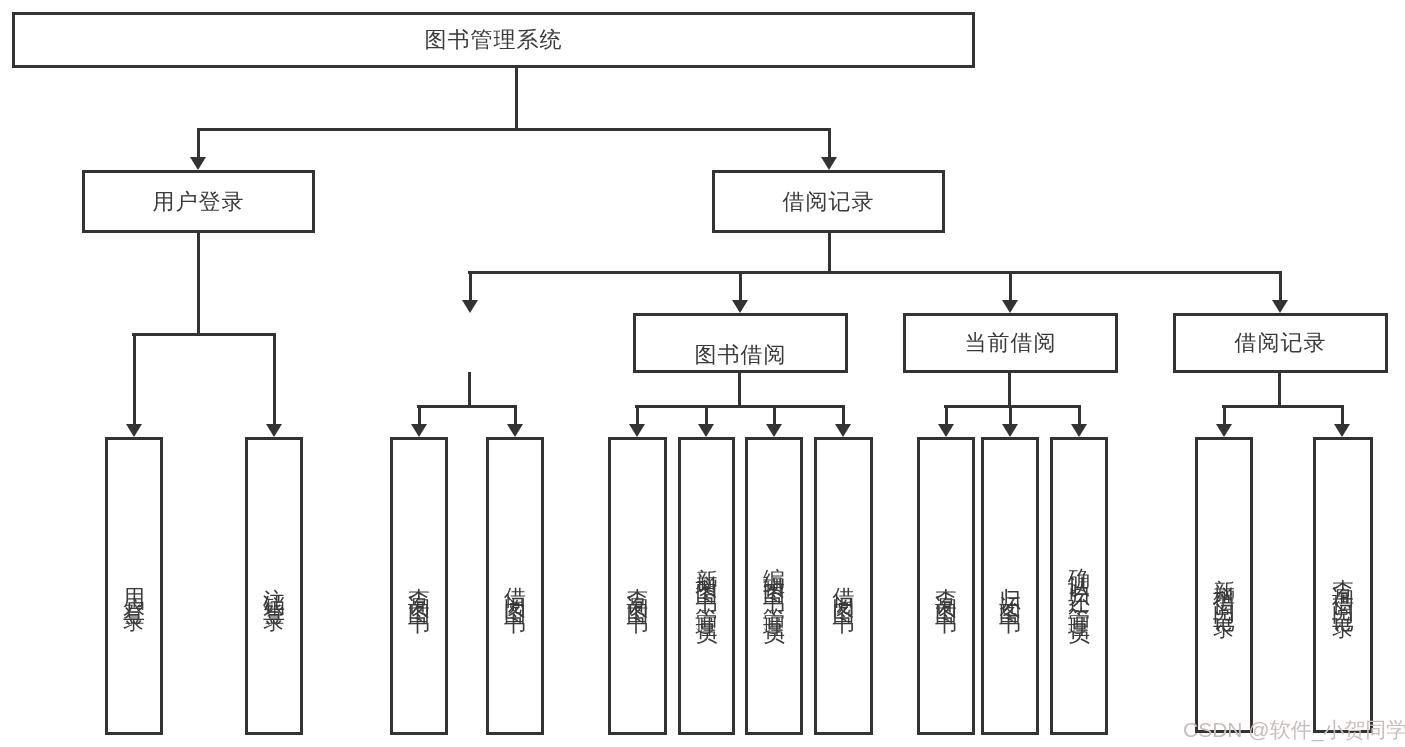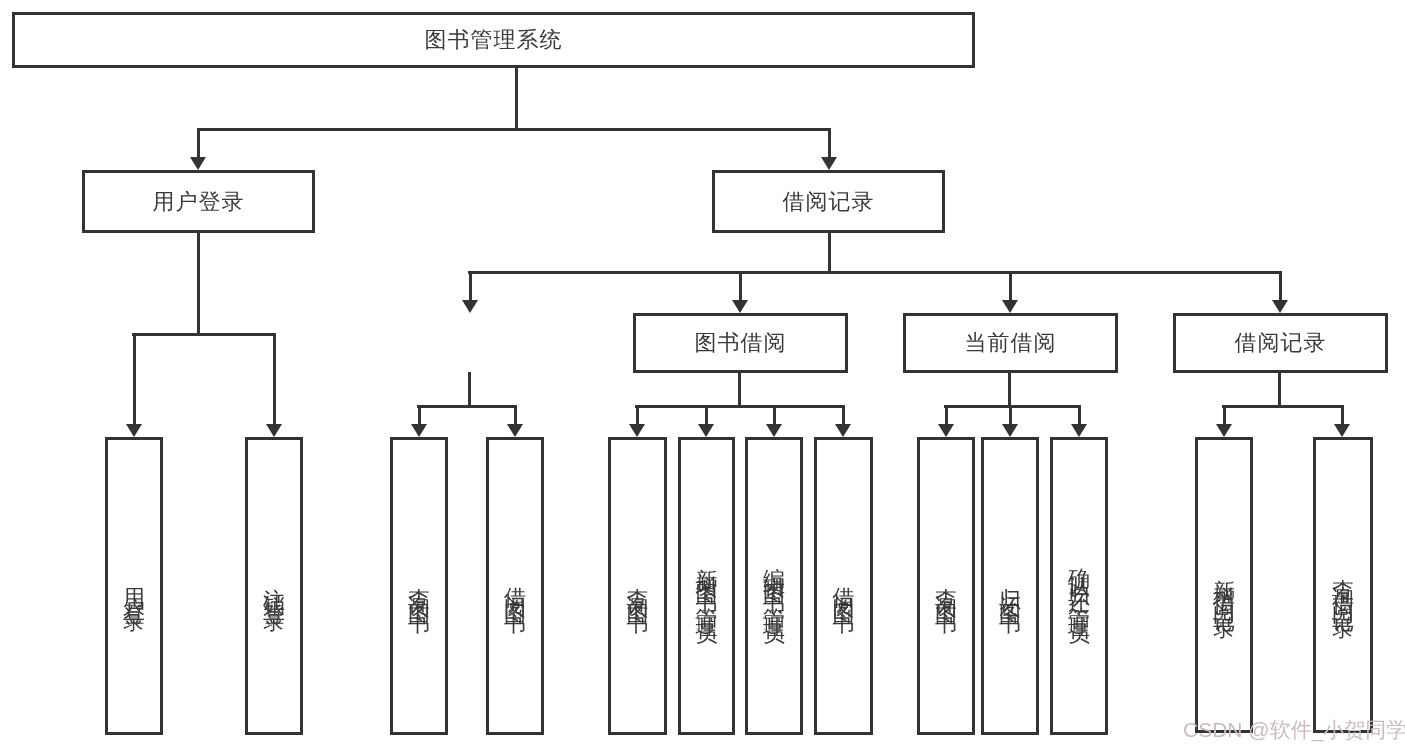--- a/index.html
+++ b/index.html
@@ -61,21 +61,21 @@
   <div class="arrow" style="left:126px;top:333px;height:104px;"></div>
   <div class="arrow" style="left:266px;top:333px;height:104px;"></div>
 
   <div class="vline" style="left:828px;top:233px;height:38px;"></div>
   <div class="hline" style="left:468px;top:271px;width:814px;"></div>
   <div class="arrow" style="left:462px;top:271px;height:42px;"></div>
   <div class="arrow" style="left:732px;top:271px;height:42px;"></div>
   <div class="arrow" style="left:1002px;top:271px;height:42px;"></div>
   <div class="arrow" style="left:1272px;top:271px;height:42px;"></div>
 
-  <div class="box" style="left:633px;top:313px;width:215px;height:60px;">
+  <div class="box" style="left:633px;top:313px;width:215px;height:60px;align-items:flex-end;">
     <span>图书借阅</span>
   </div>
   <div class="box" style="left:903px;top:313px;width:215px;height:60px;">
     <span>当前借阅</span>
   </div>
   <div class="box" style="left:1173px;top:313px;width:215px;height:60px;">
     <span>借阅记录</span>
   </div>
 
   <div class="vline" style="left:468px;top:372px;height:36px;"></div>

